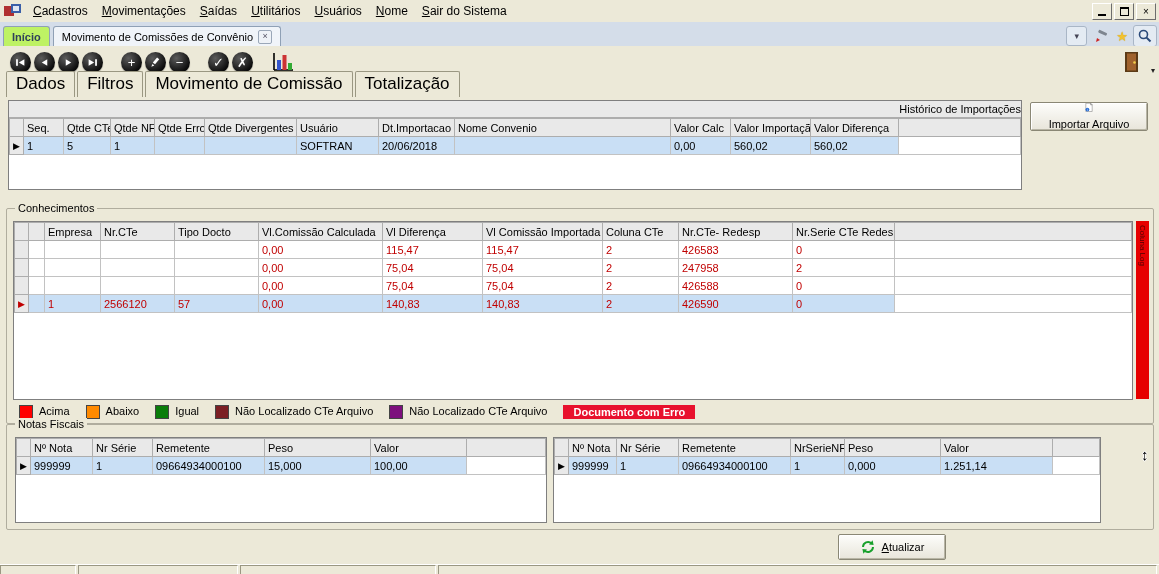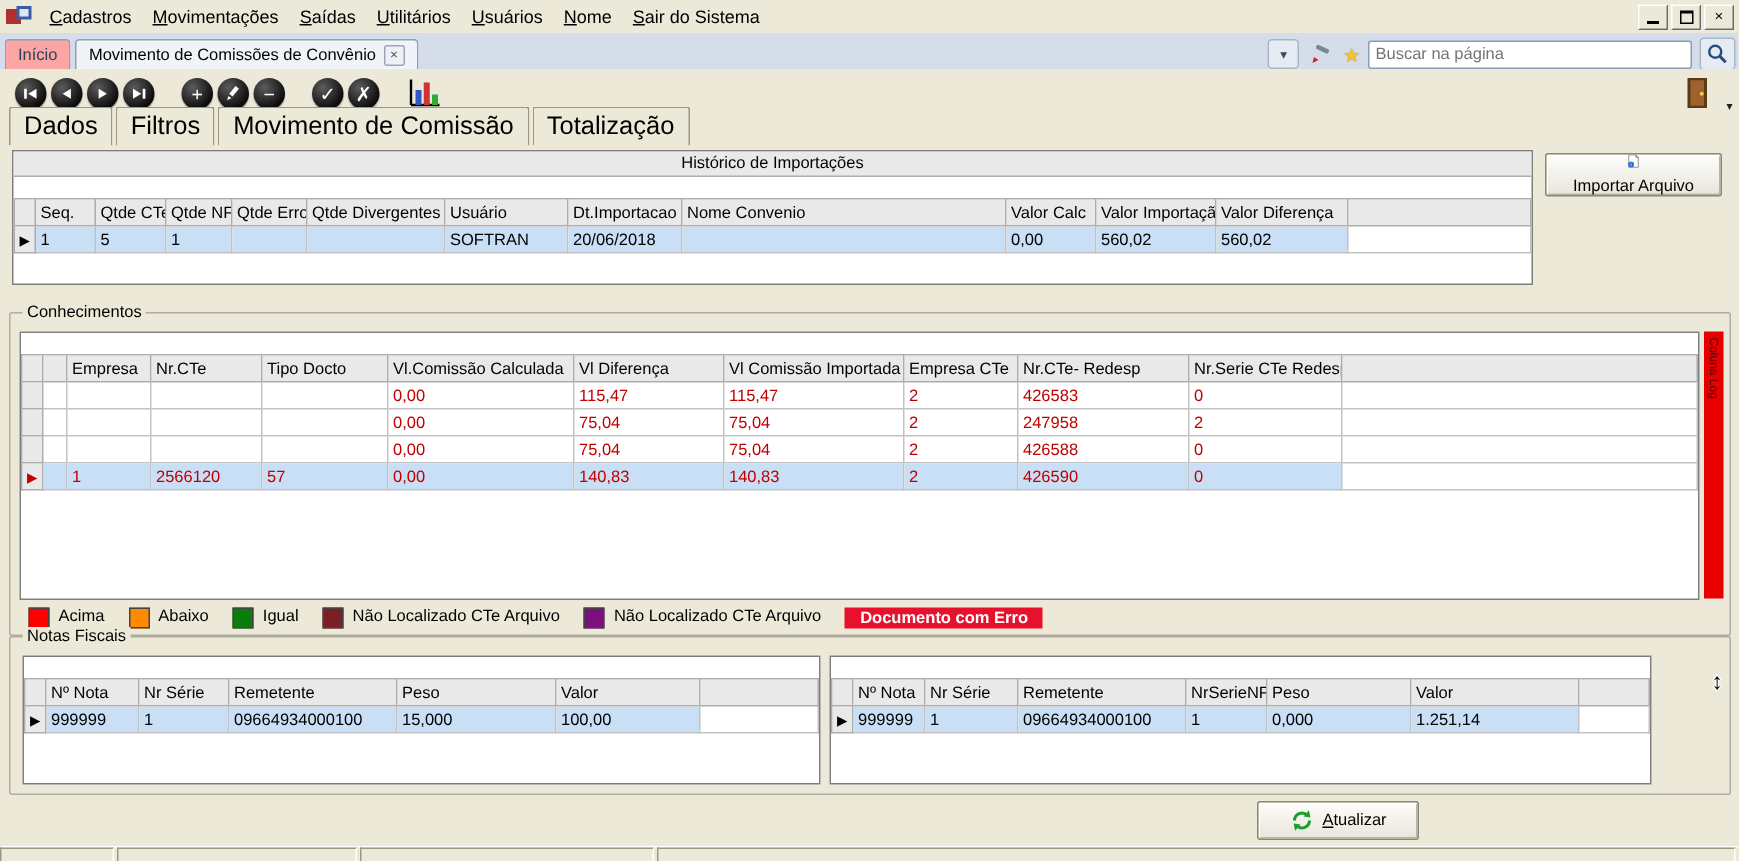--- a/index.html
+++ b/index.html
@@ -18,21 +18,21 @@
   .winbtn{width:18px;height:15px;background:#ece9d8;border:1px solid;
     border-color:#fff #6d6d6d #6d6d6d #fff;display:flex;align-items:center;justify-content:center;
     font-size:10px;line-height:1;}
   .winbtn .minbar{width:8px;height:2px;background:#000;margin-top:7px;}
   .winbtn .restorebox{width:7px;height:6px;border:1px solid #000;border-top-width:2px;}
   
   #tabstrip{position:absolute;left:0;top:22px;width:1159px;height:24px;background:#d4dde9;
     border-bottom:1px solid #aebfd3;display:flex;align-items:flex-end;}
   .page-tab{height:19px;display:flex;align-items:center;gap:5px;padding:0 8px;margin-left:3px;
     border:1px solid #8fa0b5;border-bottom:none;border-radius:3px 3px 0 0;font-size:11px;}
-  .page-tab.inactive{background:#fca5a5;color:#30415a;}
+  .page-tab.inactive{background:#bef264;color:#30415a;font-weight:bold;}
   .page-tab.active{background:#f0f4f9;}
   .tab-close{width:12px;height:12px;border:1px solid #9aa7b8;background:#eef2f7;border-radius:2px;
     font-size:9px;line-height:10px;text-align:center;color:#556;}
   #tab-right{position:absolute;right:2px;top:24px;display:flex;align-items:center;gap:5px;}
   .mini-btn{width:19px;height:18px;border:1px solid #a9b6c6;border-radius:3px;background:#e4ebf3;
     display:flex;align-items:center;justify-content:center;font-size:9px;color:#445;}
   .star{color:#f2c230;font-size:13px;text-shadow:0 0 1px #b98d00;}
   #search-box{width:206px;height:17px;border:1px solid #8a9cb2;border-radius:2px;background:#fff;
     font-family:"Liberation Sans",sans-serif;font-size:11px;padding:0 4px;color:#333;}
   #search-btn{width:22px;height:20px;border:1px solid #a9b6c6;border-radius:3px;background:#e4ebf3;
@@ -49,26 +49,26 @@
   #chart-btn{width:24px;height:22px;display:flex;align-items:flex-end;}
   #exit-btn{position:absolute;right:16px;top:4px;width:22px;height:24px;}
   #exit-dd{position:absolute;right:4px;top:20px;font-size:8px;color:#222;}
   
   #subtabs{position:absolute;left:0;top:78px;width:1159px;height:19px;display:flex;align-items:flex-end;padding-left:6px;gap:2px;}
   .subtab{border:1px solid #9a9782;border-bottom:none;border-radius:2px 2px 0 0;background:#ece9d8;
     padding:2px 9px 3px;font-size:17px;white-space:nowrap;text-align:center;}
   .subtab.active{padding-top:3px;box-shadow:inset 0 1px 0 #fff, inset 1px 0 0 #fff;}
   
   .gridbox{position:absolute;border:1px solid #7f7f7f;background:#fff;overflow:hidden;}
-  .grid{border-collapse:collapse;table-layout:fixed;width:100%;font-size:11px;margin-top:14px;}
+  .grid{border-collapse:collapse;table-layout:fixed;width:100%;font-size:11px;}
   .grid th,.grid td{border:1px solid #c2c2c2;height:17px;padding:0 3px;overflow:hidden;
     white-space:nowrap;font-weight:normal;text-align:left;}
   .grid th{background:#e9e9e9;border-color:#adadad;}
   .grid td.ind{background:#e9e9e9;border-color:#adadad;text-align:center;padding:0;font-size:9px;}
-  .grid-title{height:16px;background:#e9e9e9;border-bottom:1px solid #adadad;text-align:center;
+  .grid-title{height:16px;background:#e9e9e9;border-bottom:1px solid #adadad;text-align:right;
     line-height:16px;font-size:11px;}
   tr.sel td{background:#c9dff5;}
   tr.sel td.ind{background:#e9e9e9;}
   tr.sel td.filler{background:#fff;}
   .num{text-align:right;}
   .ctr{text-align:center;}
   .redtext td{color:#c00000;}
   
   .groupbox{position:absolute;border:1px solid #b0ad9e;border-radius:2px;}
   .groupbox > .gb-label{position:absolute;top:-7px;left:8px;background:#ece9d8;padding:0 3px;font-size:11px;}
@@ -141,21 +141,20 @@
   <div class="mini-btn">
       <span>▾</span>
     </div>
   <div class="mini-btn" style="border:none;background:none;">
     <svg width="16" height="14" viewBox="0 0 16 14">
       <rect x="4" y="2" width="9" height="3" rx="1" transform="rotate(25 8 4)" fill="#7d858f"></rect>
       <polygon points="3,9 6,11 2,13" fill="#cc2222"></polygon>
     </svg>
   </div>
   <div class="star">★</div>
-  <input id="search-box" placeholder="Buscar na página" style="">
   <div id="search-btn">
     <svg width="14" height="14" viewBox="0 0 14 14">
       <circle cx="5.5" cy="5.5" r="4" fill="none" stroke="#2a4a7a" stroke-width="1.6"></circle>
       <line x1="8.6" y1="8.6" x2="12.5" y2="12.5" stroke="#2a4a7a" stroke-width="2"></line>
     </svg>
   </div>
 </div>
 
 <div id="toolbar">
   <div class="row">
@@ -314,21 +313,21 @@
       <tbody>
           <tr>
         <th></th>
         <th></th>
         <th>Empresa</th>
         <th class="num">Nr.CTe</th>
         <th>Tipo Docto</th>
         <th>Vl.Comissão Calculada</th>
         <th class="num">Vl Diferença</th>
         <th>Vl Comissão Importada</th>
-        <th>Empresa CTe</th>
+        <th>Coluna CTe</th>
         <th>Nr.CTe- Redesp</th>
         <th>Nr.Serie CTe Redesp</th>
         <th></th>
       </tr>
       <tr class="redtext">
         <td class="ind"></td>
         <td></td>
         <td class="num"></td>
         <td class="num"></td>
         <td></td>

